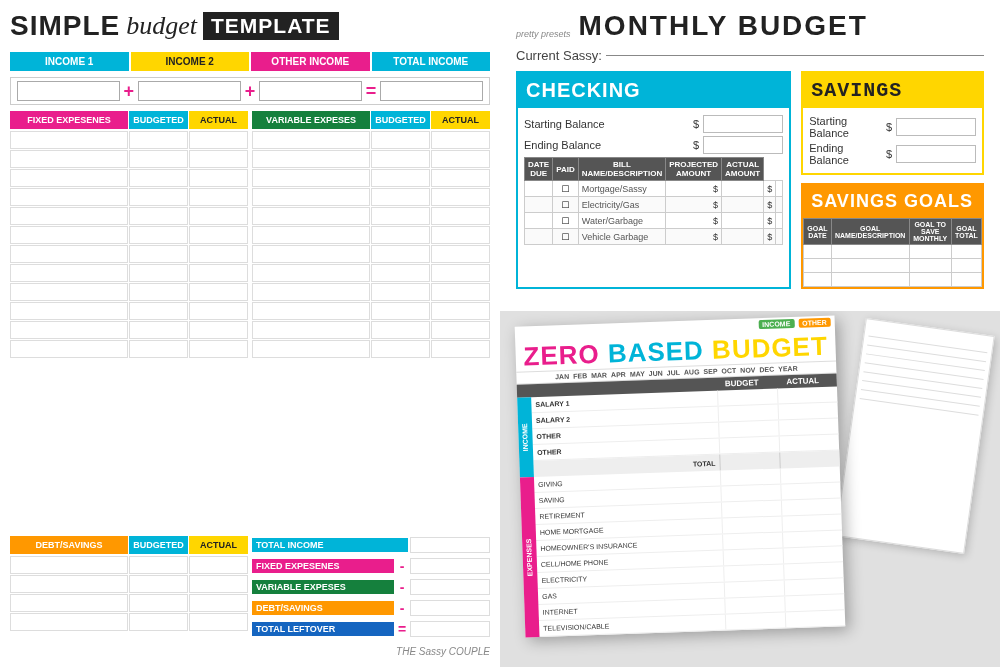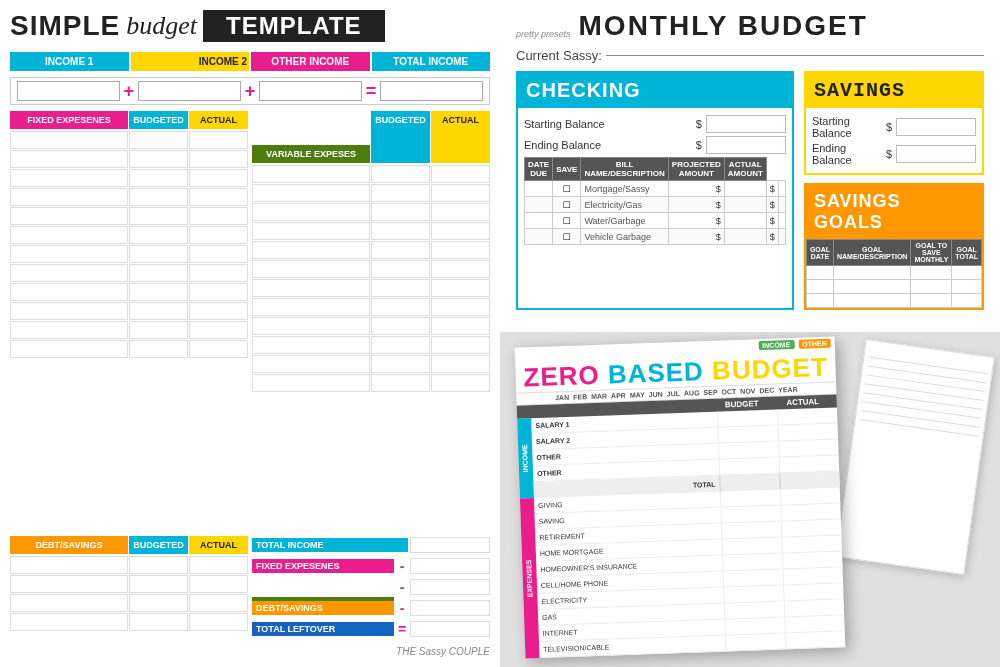--- a/index.html
+++ b/index.html
@@ -39,43 +39,43 @@
     .title-budget {
       font-size: 26px;
       font-style: italic;
       font-weight: 400;
       color: #222;
       font-family: Georgia, serif;
     }
     .title-template {
       background: #222;
       color: white;
-      font-size: 24px;
+      font-size: 21px;
       font-weight: 900;
       text-transform: uppercase;
-      padding: 2px 23px;
+      padding: 2px 8px;
       letter-spacing: 1px;
     }
 
     
     .income-grid {
       display: grid;
       grid-template-columns: 1fr 1fr 1fr 1fr;
       gap: 2px;
     }
     .income-cell {
       text-align: center;
       font-size: 10px;
       font-weight: 700;
       text-transform: uppercase;
       padding: 4px 2px;
       color: white;
     }
     .income-1 { background: #00b4d8; }
-    .income-2 { background: #ffd600; color: #222; text-align: right; }
+    .income-2 { background: #ffd600; color: #222; }
     .income-other { background: #e91e8c; }
     .income-total { background: #00b4d8; }
 
     
     .main-grid {
       display: grid;
       grid-template-columns: 1fr 1fr;
       gap: 4px;
       flex: 1;
     }
@@ -90,21 +90,21 @@
       text-align: center;
       font-size: 9px;
       font-weight: 700;
       text-transform: uppercase;
       padding: 4px 2px;
       color: white;
     }
     .hc-pink { background: #e91e8c; }
     .hc-teal { background: #00b4d8; }
     .hc-yellow { background: #ffd600; color: #222; }
-    .hc-green { background: #4d7c0f; margin-top: 34px; }
+    .hc-green { background: #15803d; }
     .hc-orange { background: #ff9800; }
 
     .data-rows {
       flex: 1;
       display: flex;
       flex-direction: column;
       gap: 1px;
     }
 
     .data-row-3col {
@@ -738,21 +738,21 @@
           <div class="checking-row">
             <span class="checking-row-label">Ending Balance</span>
             <span class="dollar-sign">$</span>
             <div class="checking-input"></div>
           </div>
 
           <table class="bills-table">
             <thead>
               <tr>
                 <th>DATE DUE</th>
-                <th>SAVE</th>
+                <th>PAID</th>
                 <th>BILL NAME/DESCRIPTION</th>
                 <th>PROJECTED AMOUNT</th>
                 <th>ACTUAL AMOUNT</th>
               </tr>
             </thead>
             <tbody>
               <tr>
                 <td></td>
                 <td class="checkbox-cell">☐</td>
                 <td class="bills-desc">Mortgage/Sassy</td>

